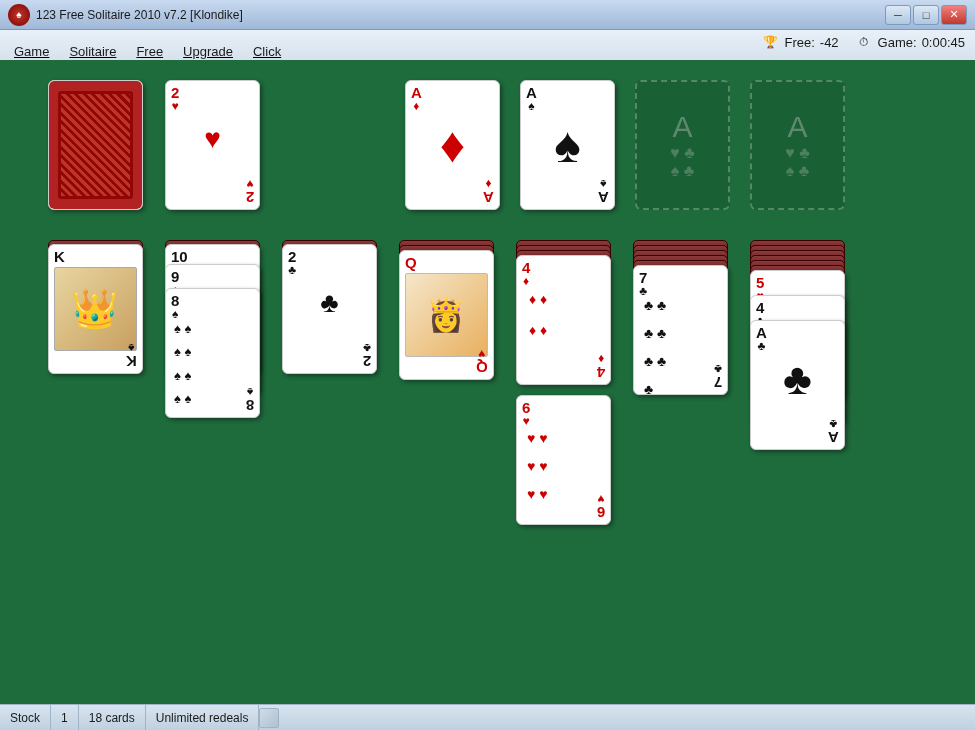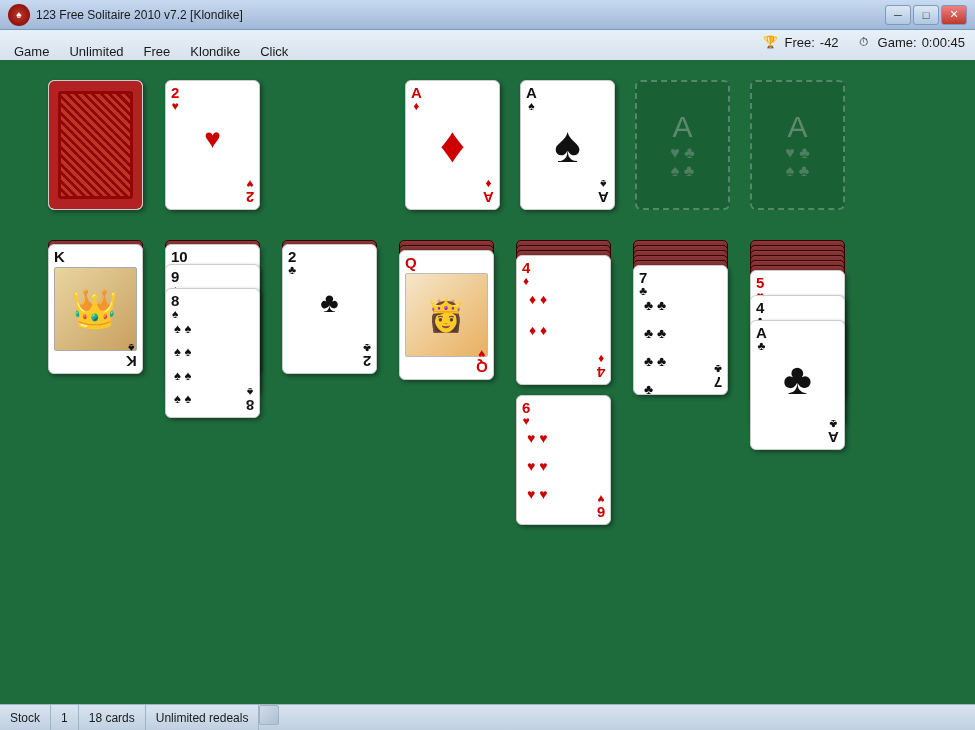--- a/index.html
+++ b/index.html
@@ -36,20 +36,21 @@
     .tb-btn.close { background: linear-gradient(to bottom, #f08080, #c0392b); color: white; }
 
     
     #menubar {
       height: 44px;
       background: linear-gradient(to bottom, #e8f0f8, #d0dce8);
       display: flex;
       align-items: center;
       padding: 0 4px;
       border-bottom: 1px solid #b0c0d0;
+      text-decoration: underline;
     }
     .menu-item {
       padding: 4px 10px;
       font-size: 13px;
       color: #1a1a1a;
       cursor: pointer;
       border-radius: 3px;
     }
 
     
@@ -83,20 +84,21 @@
     
     #statusbar {
       position: absolute;
       bottom: 0;
       left: 0;
       right: 0;
       height: 26px;
       background: linear-gradient(to bottom, #d8e4f0, #c0d0e0);
       border-top: 1px solid #a0b4c8;
       display: flex;
+      align-items: center;
       font-size: 12px;
       color: #1a1a1a;
     }
     .status-seg {
       padding: 0 10px;
       border-right: 1px solid #a0b4c8;
       height: 100%;
       display: flex;
       align-items: center;
     }
@@ -168,23 +170,23 @@
   </div>
   <div id="titlebar-buttons">
     <div class="tb-btn">─</div>
     <div class="tb-btn">□</div>
     <div class="tb-btn close">✕</div>
   </div>
 </div>
 
 <div id="menubar">
   <div class="menu-item">Game</div>
-  <div class="menu-item">Unlimited</div>
+  <div class="menu-item">Solitaire</div>
   <div class="menu-item">Free</div>
-  <div class="menu-item">Klondike</div>
+  <div class="menu-item">Upgrade</div>
   <div class="menu-item">Click</div>
 
   <div id="score-area">
     <div class="score-item">
       <div class="score-icon">🏆</div>
       <span>Free:</span>
       <span>-42</span>
     </div>
     <div class="score-item">
       <div class="score-icon">⏱</div>

